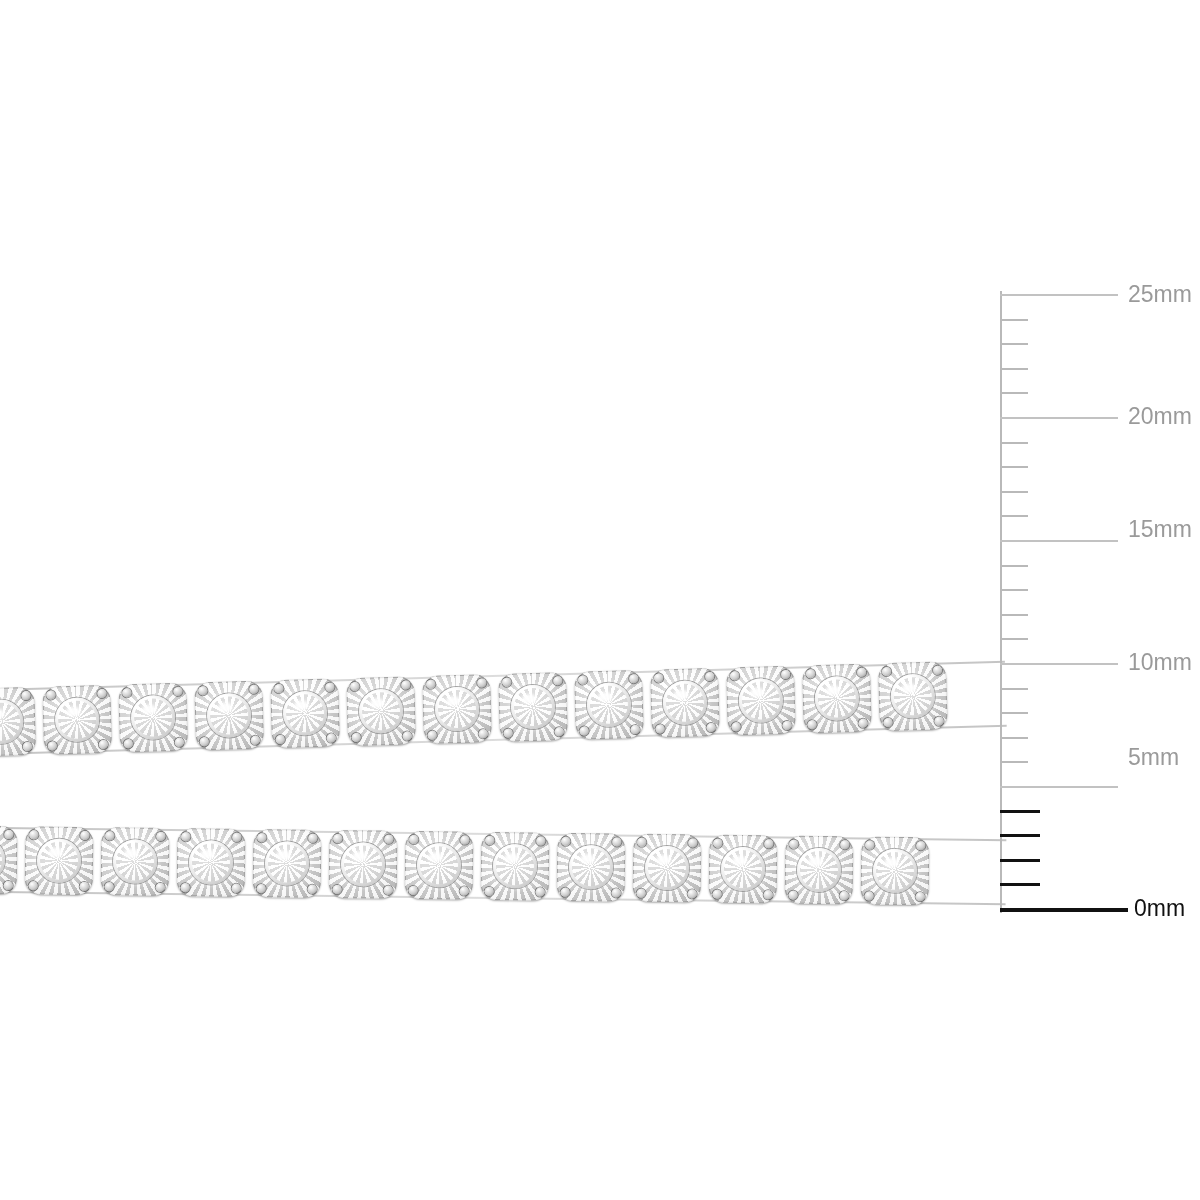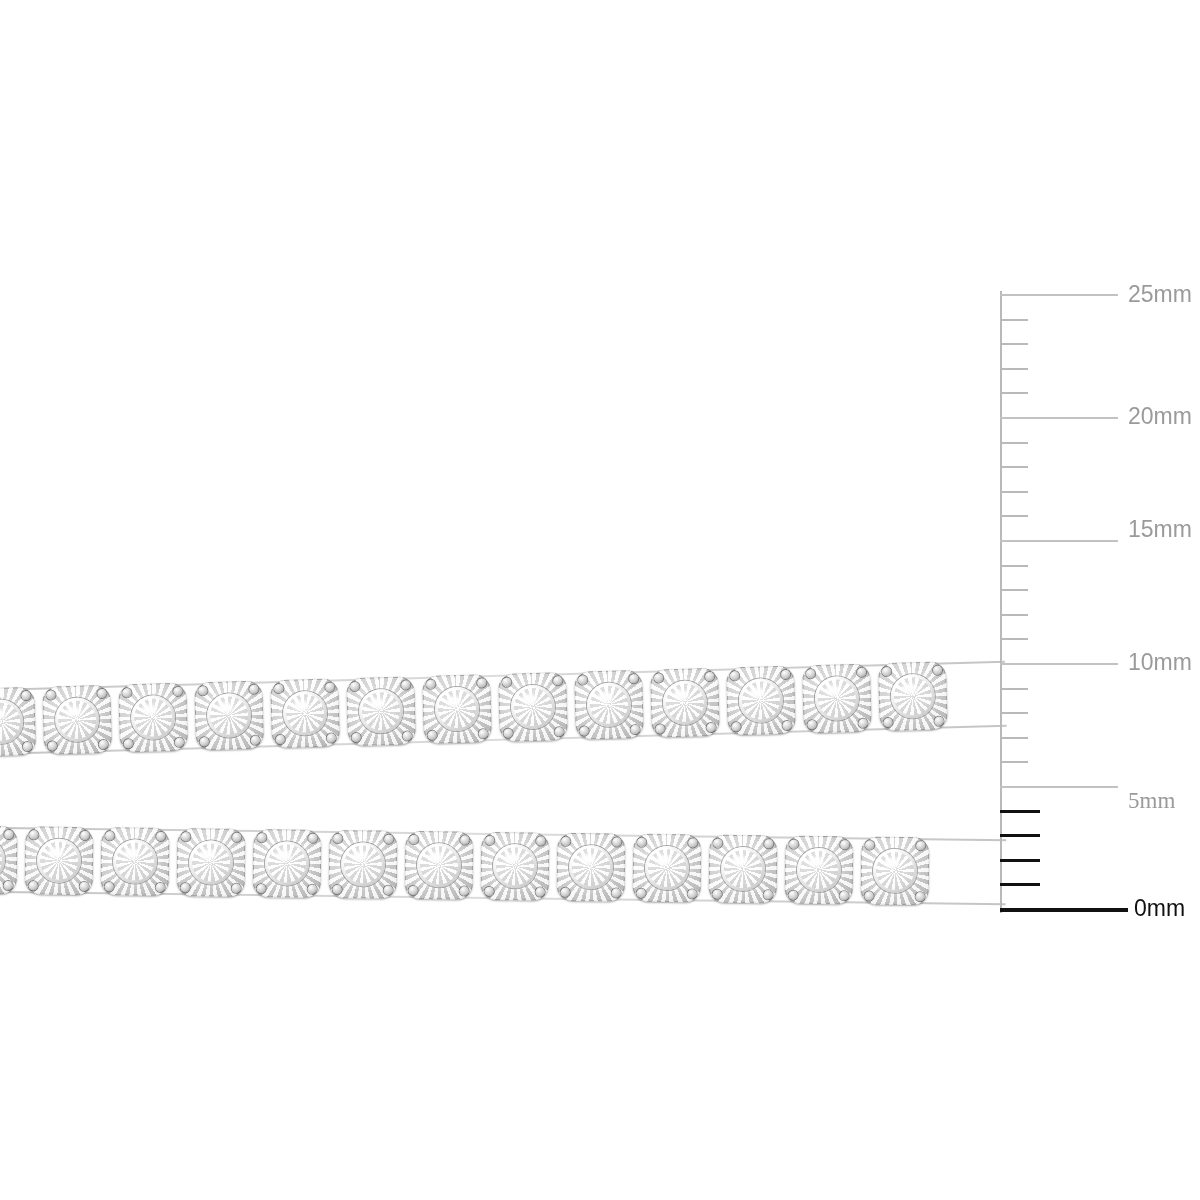--- a/index.html
+++ b/index.html
@@ -470,21 +470,21 @@
         <div class="tick minor" style="top: 550.2px;"></div>
         <div class="tick minor" style="top: 574.8px;"></div>
         <div class="tick minor" style="top: 599.4px;"></div>
         <div class="tick major" style="top: 624px;"></div>
       </div>
     <div id="ruler-labels">
         <div class="tick-label" style="top: 9px;">25mm</div>
         <div class="tick-label" style="top: 131px;">20mm</div>
         <div class="tick-label" style="top: 244px;">15mm</div>
         <div class="tick-label" style="top: 377px;">10mm</div>
-        <div class="tick-label" style="top: 516px; font-family: Liberation Serif, serif;">5mm</div>
+        <div class="tick-label" style="top: 472px;">5mm</div>
         <div class="tick-label zero" style="top: 623px;">0mm</div>
         <div class="zero-rule" style="top: 623px;"></div>
         <div class="zero-sub" style="top: 598.4px;"></div>
         <div class="zero-sub" style="top: 573.8px;"></div>
         <div class="zero-sub" style="top: 549.2px;"></div>
         <div class="zero-sub" style="top: 524.6px;"></div>
       </div>
   </div>
 
 </div>

